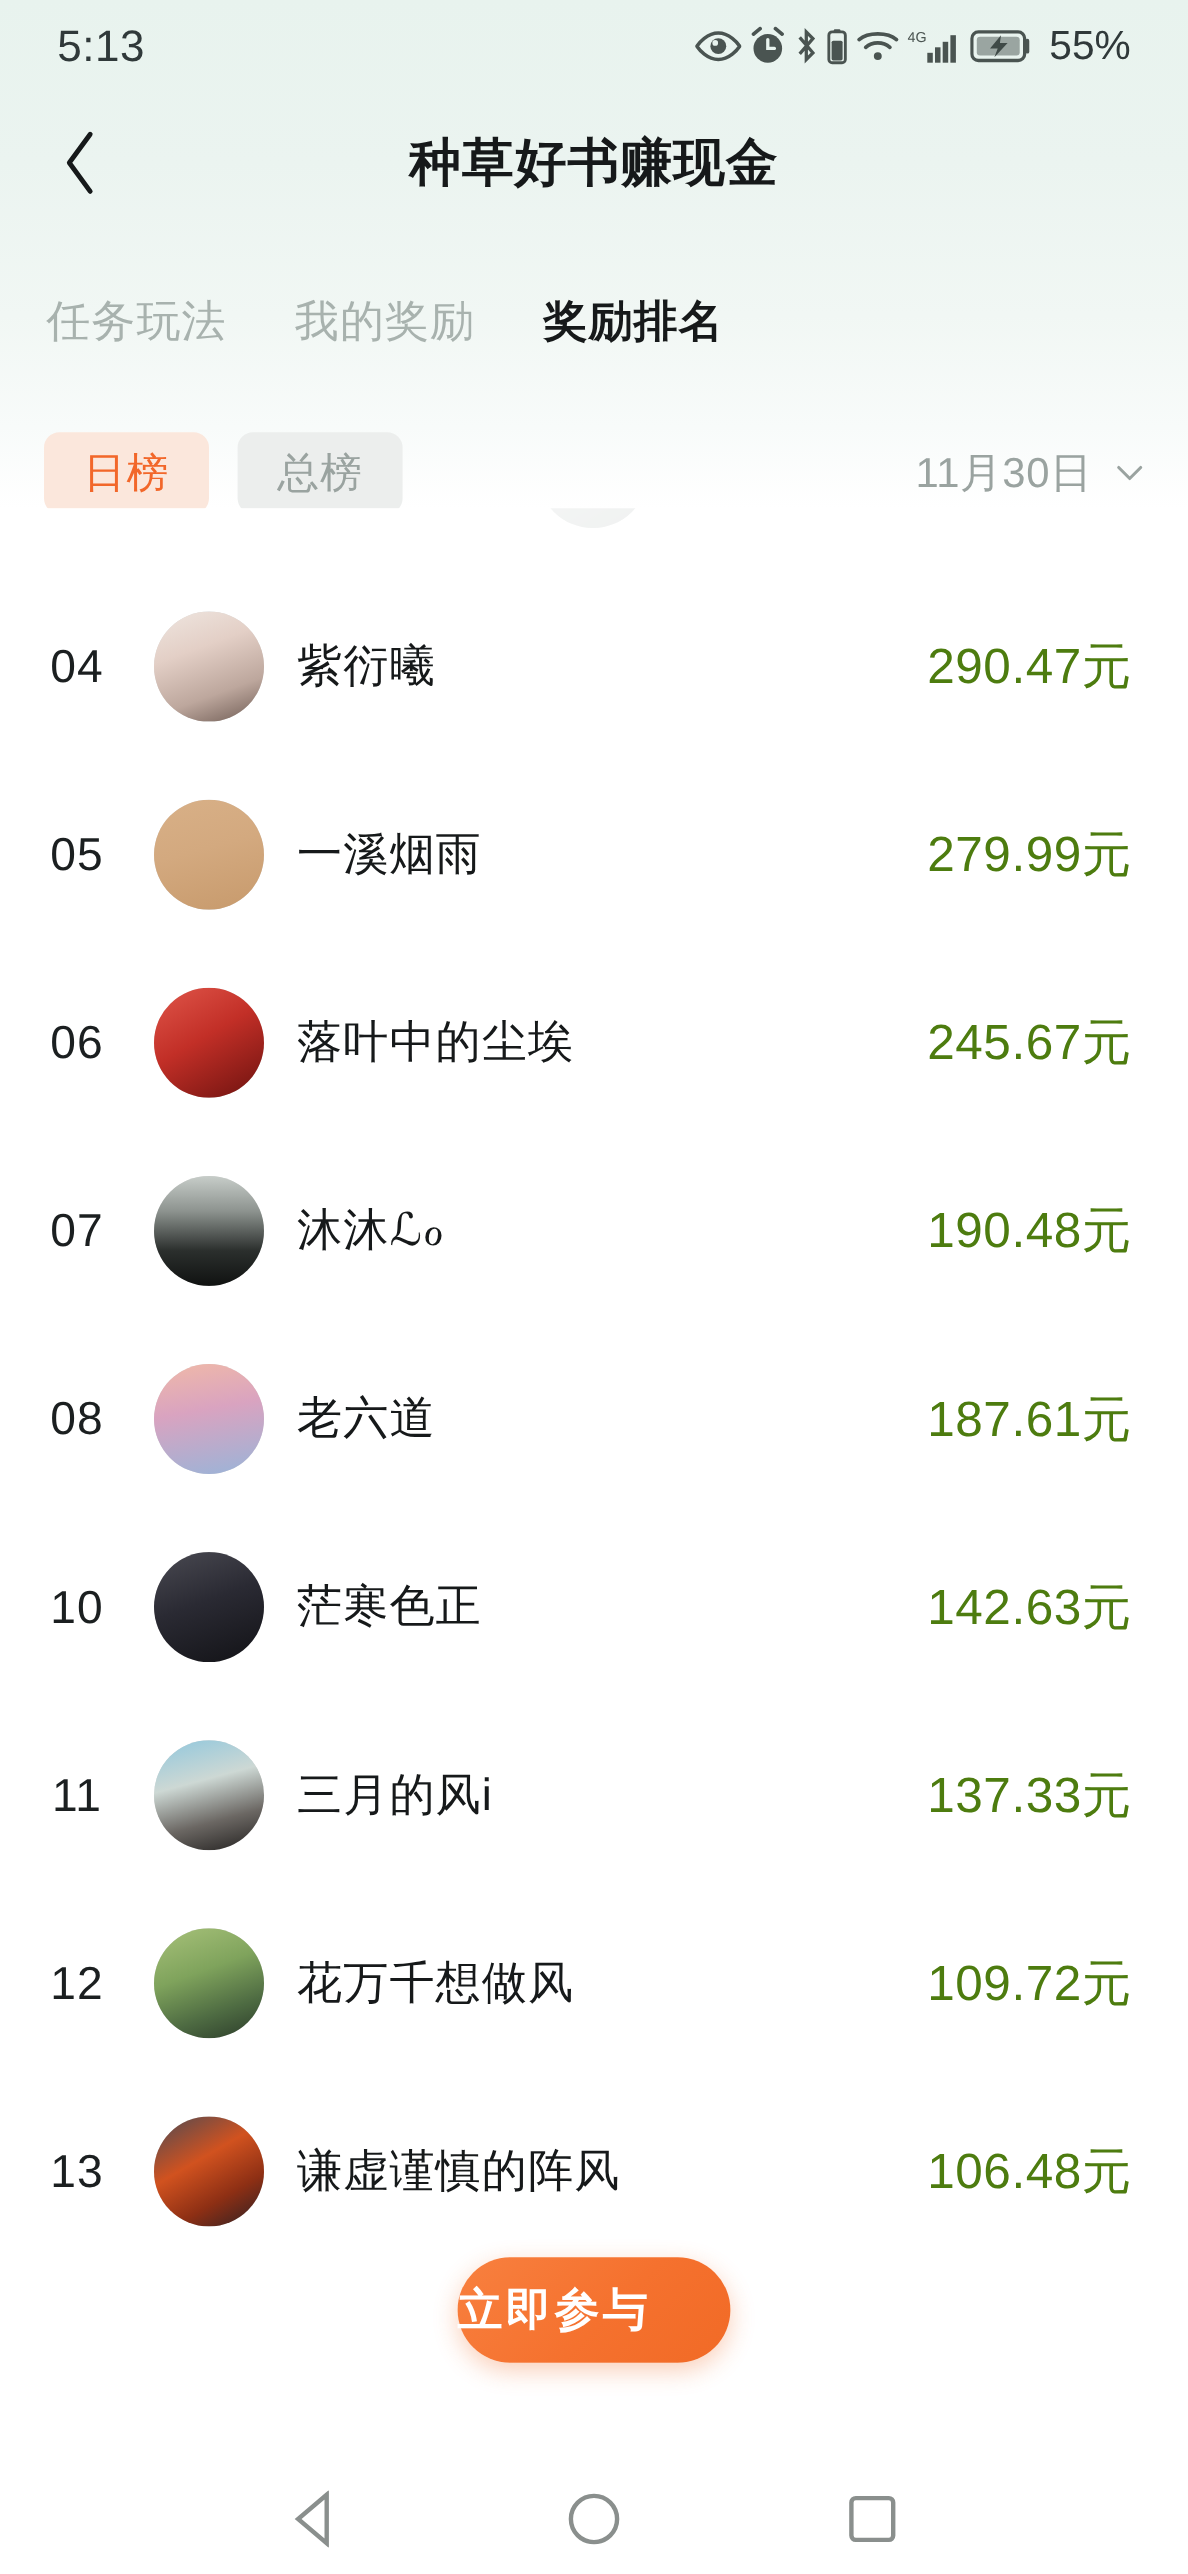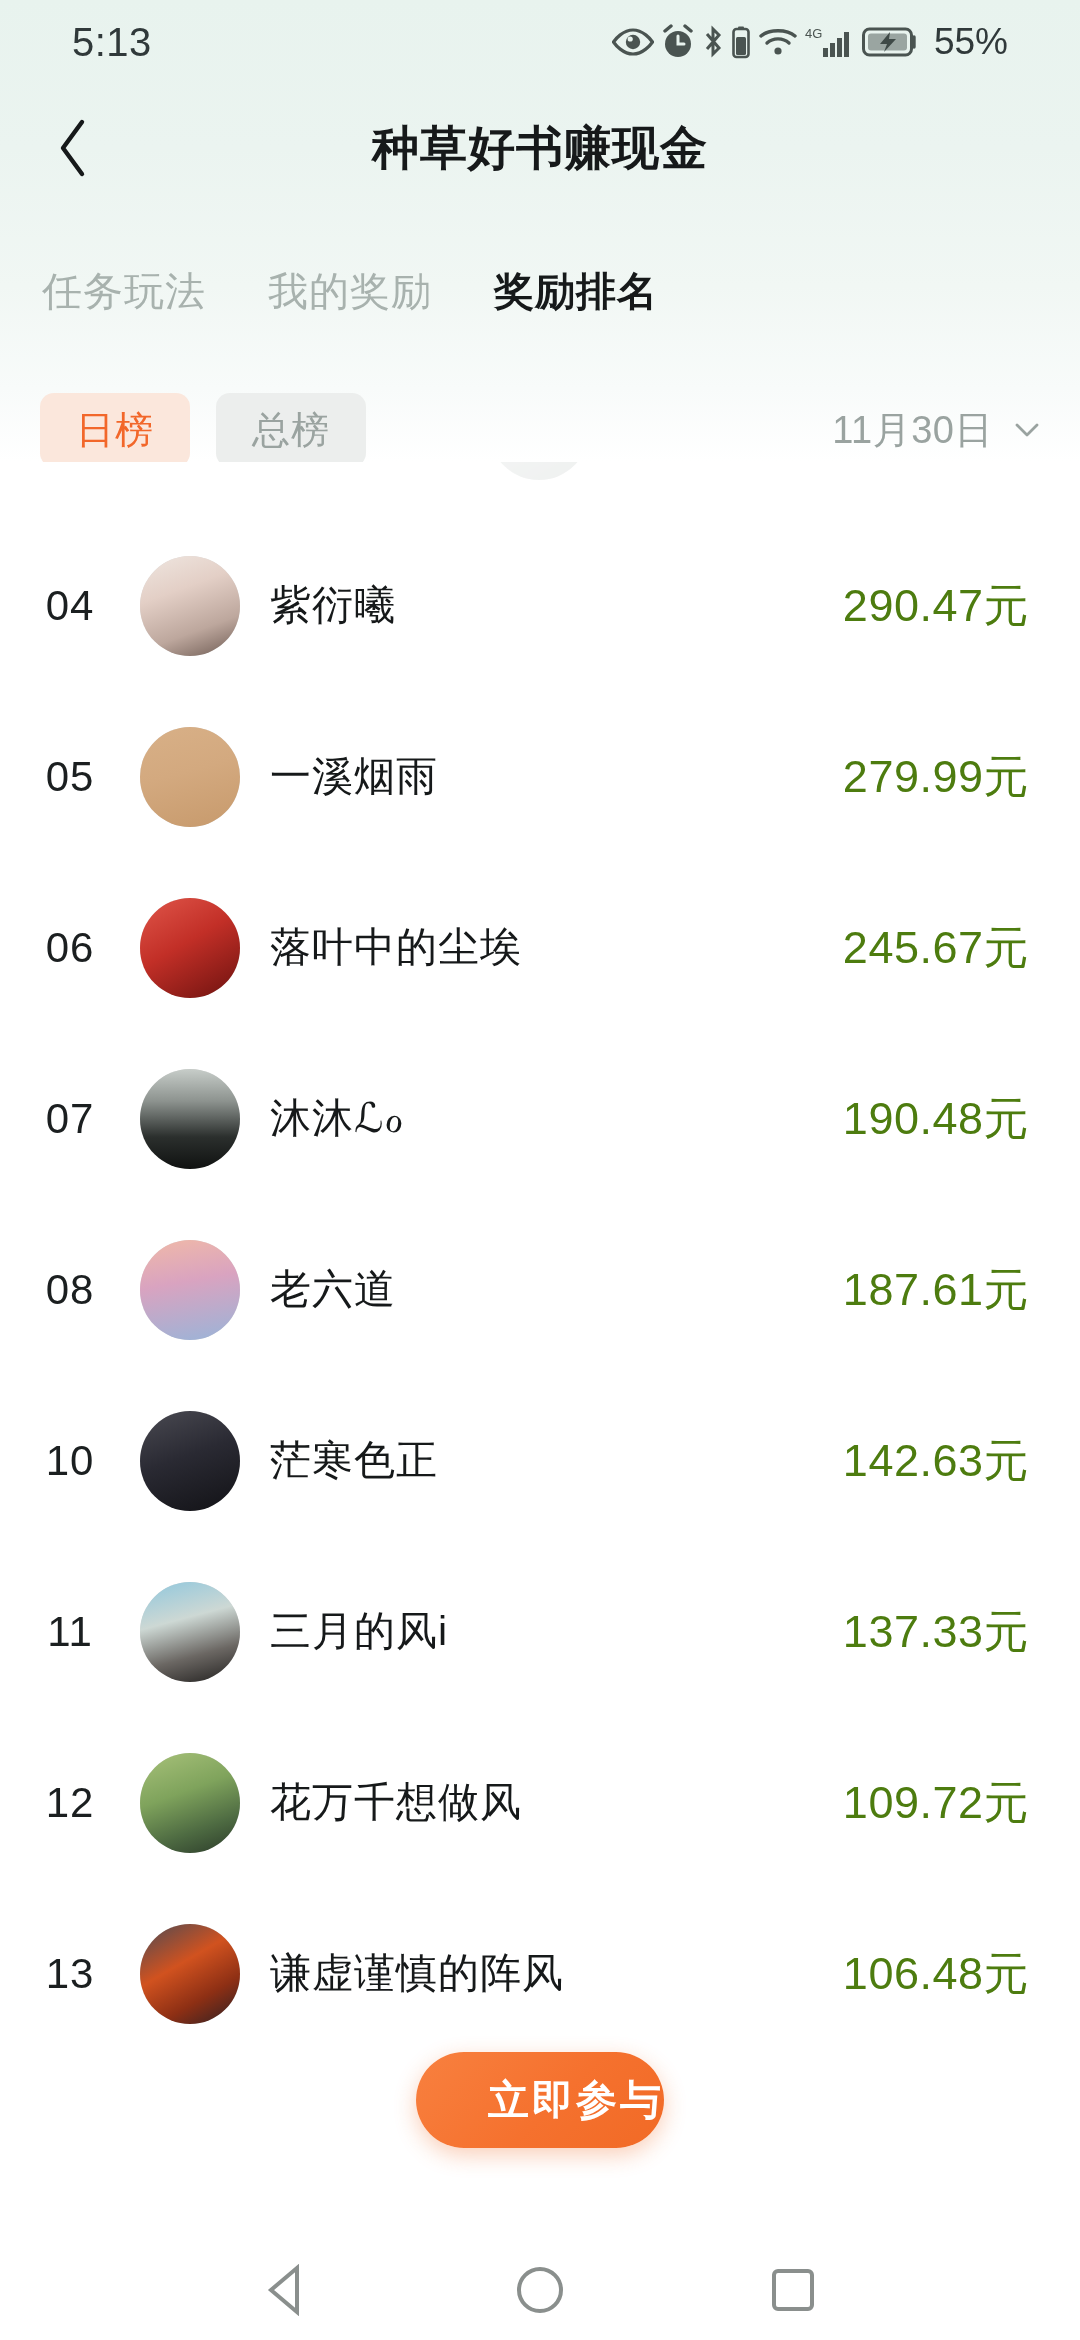--- a/index.html
+++ b/index.html
@@ -14,21 +14,21 @@
   
   .header-wrap{
     position:absolute; top:0; left:0; width:1080px; height:462px;
     background:linear-gradient(180deg,#e8f3ee 0%, #ebf4f0 32%, #f1f7f4 62%, #f8fbfa 84%, #ffffff 100%);
   }
 
   
   .statusbar{
     position:absolute; top:0; left:0; width:1080px; height:84px;
     display:flex; align-items:center; justify-content:space-between;
-    padding:0 72px;
+    padding:0 52px;
   }
   .sb-time{ font-size:40px; color:#30393a; letter-spacing:.5px; font-weight:400;}
   .sb-icons{ display:flex; align-items:center; gap:7px; }
   .sb-ic{ display:block; }
   .sb-battpct{ font-size:37px; color:#30393a; margin-left:7px; }
 
   
   .titlebar{ position:absolute; top:96px; left:0; width:1080px; height:104px; display:flex; align-items:center; }
   .back-btn{ position:absolute; left:36px; top:50%; transform:translateY(-50%); width:74px; height:74px;
              display:flex; align-items:center; justify-content:center; }
@@ -58,21 +58,21 @@
   .avatar .av-inner{ position:absolute; inset:0; }
   .uname{ margin-left:30px; font-size:41px; color:#16191a; letter-spacing:1px; flex:1 1 auto; white-space:nowrap;}
   .amount{ font-size:45px; color:#4d7c0f; letter-spacing:.5px; margin-right:48px; flex:none;}
 
   
   .cta{
     position:absolute; left:50%; transform:translateX(-50%); top:2052px;
     width:248px; height:96px; border-radius:48px;
     background:linear-gradient(135deg,#f8803f 0%, #f5712e 55%, #f16a26 100%);
     box-shadow:0 7px 22px rgba(241,106,38,.32);
-    display:flex; align-items:center; justify-content:flex-end;
+    display:flex; align-items:center; justify-content:flex-start;
   }
   .cta span{ color:#fff; font-size:41px; font-weight:700; letter-spacing:3px;}
 
   
   .navbar{ position:absolute; left:0; bottom:0; width:1080px; height:100px; background:#ffffff;
            display:flex; align-items:center; justify-content:space-around; padding:0 160px;}
   .navbtn{ width:96px; height:96px; display:flex; align-items:center; justify-content:center;}
 </style>
 </head>
 <body>

